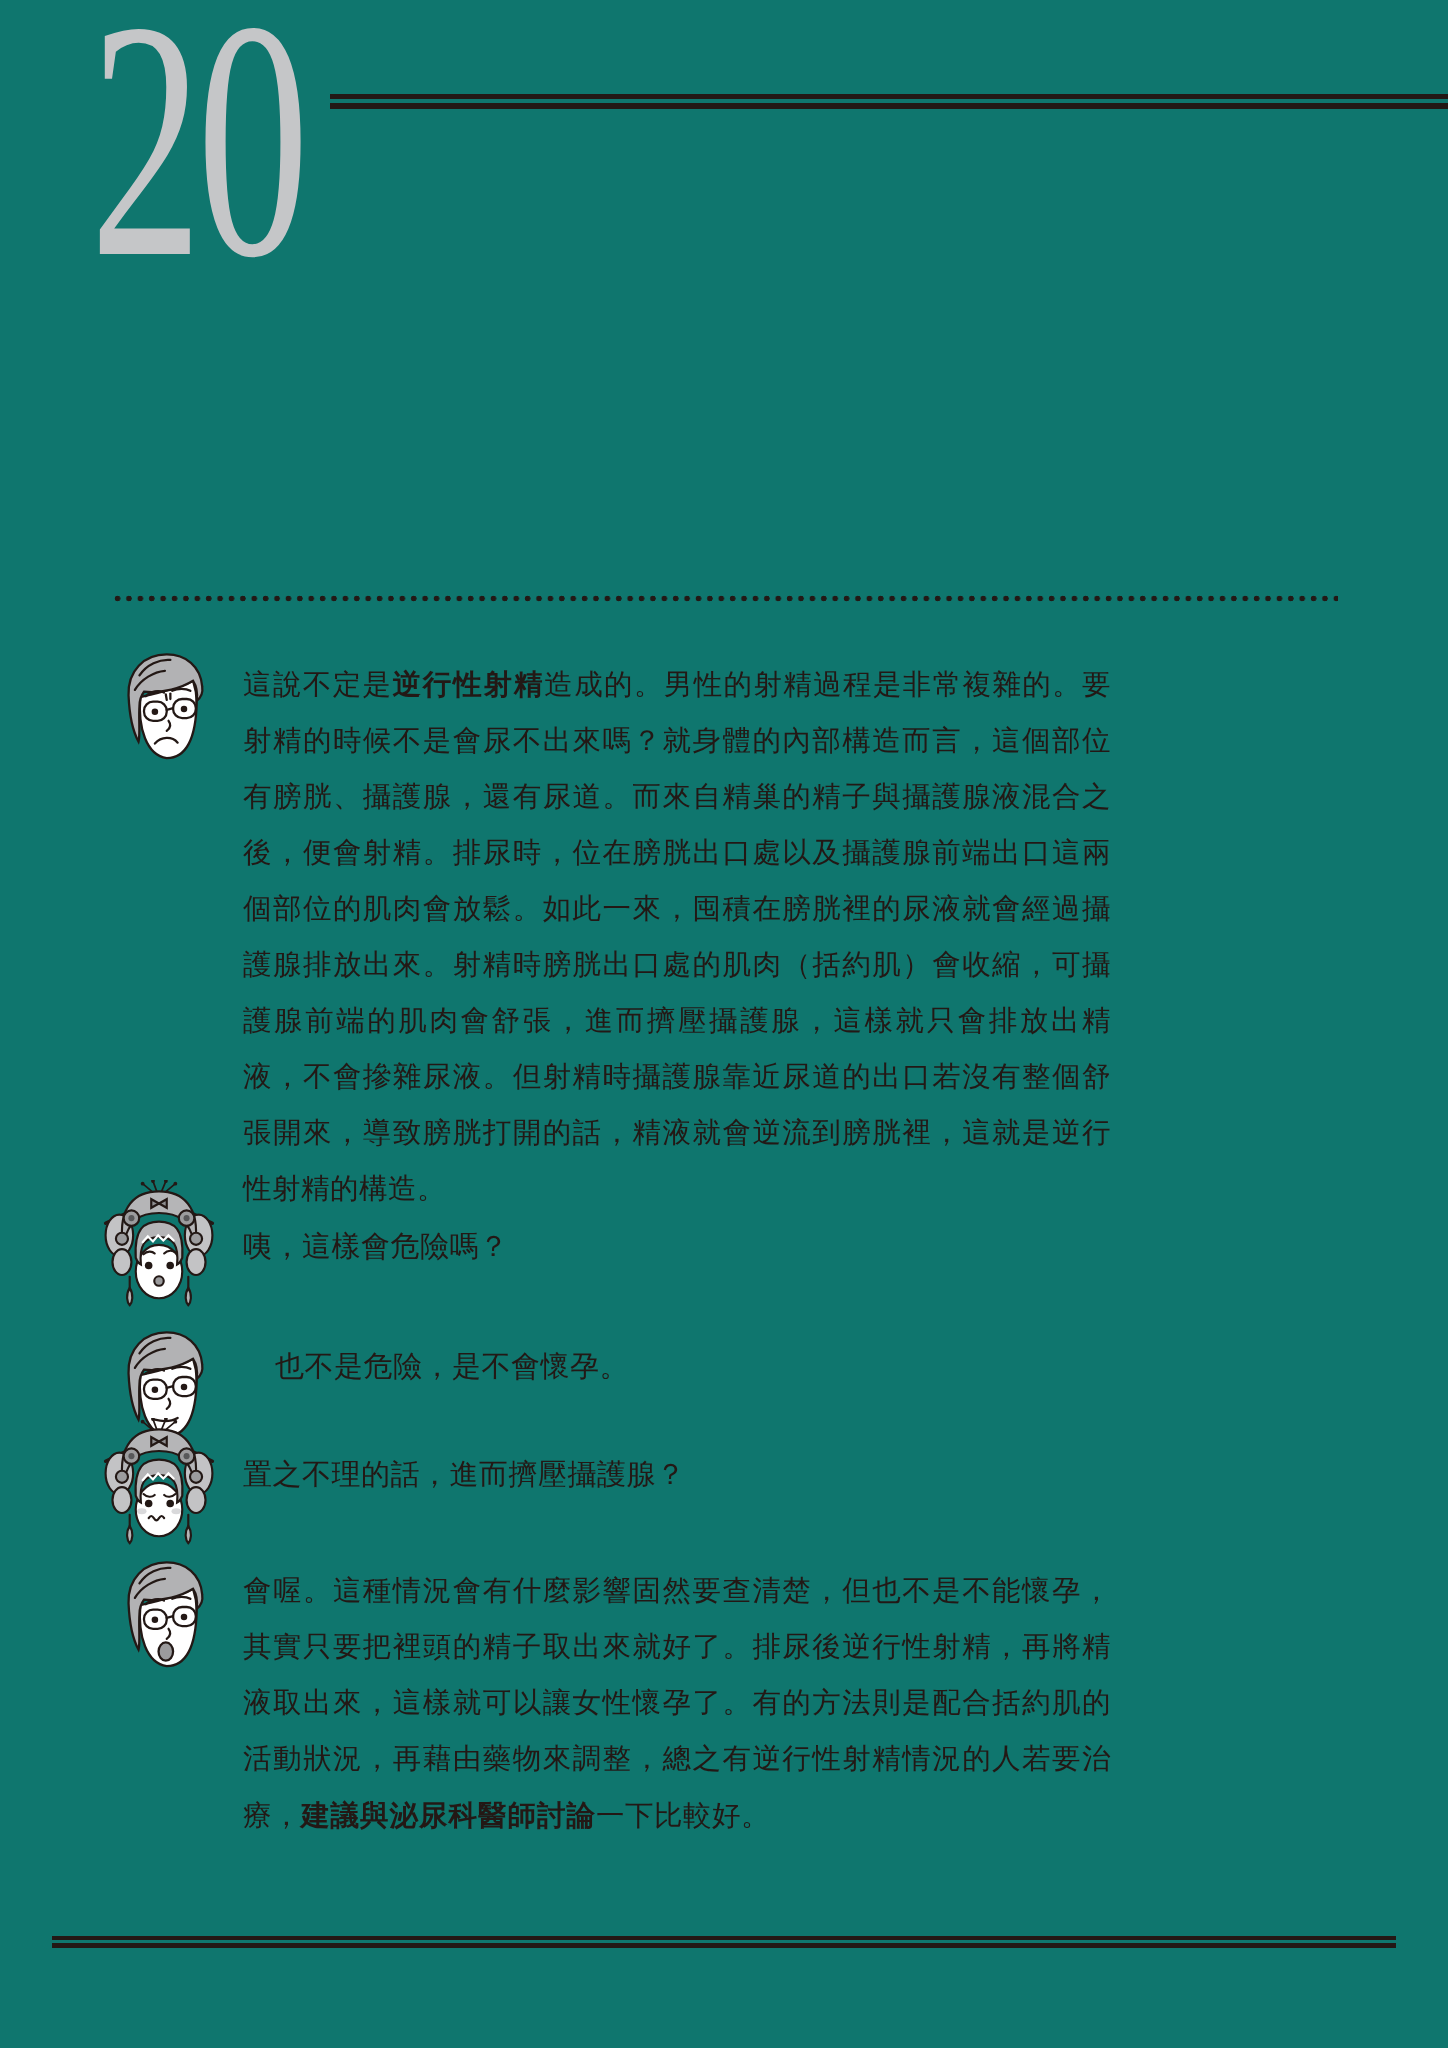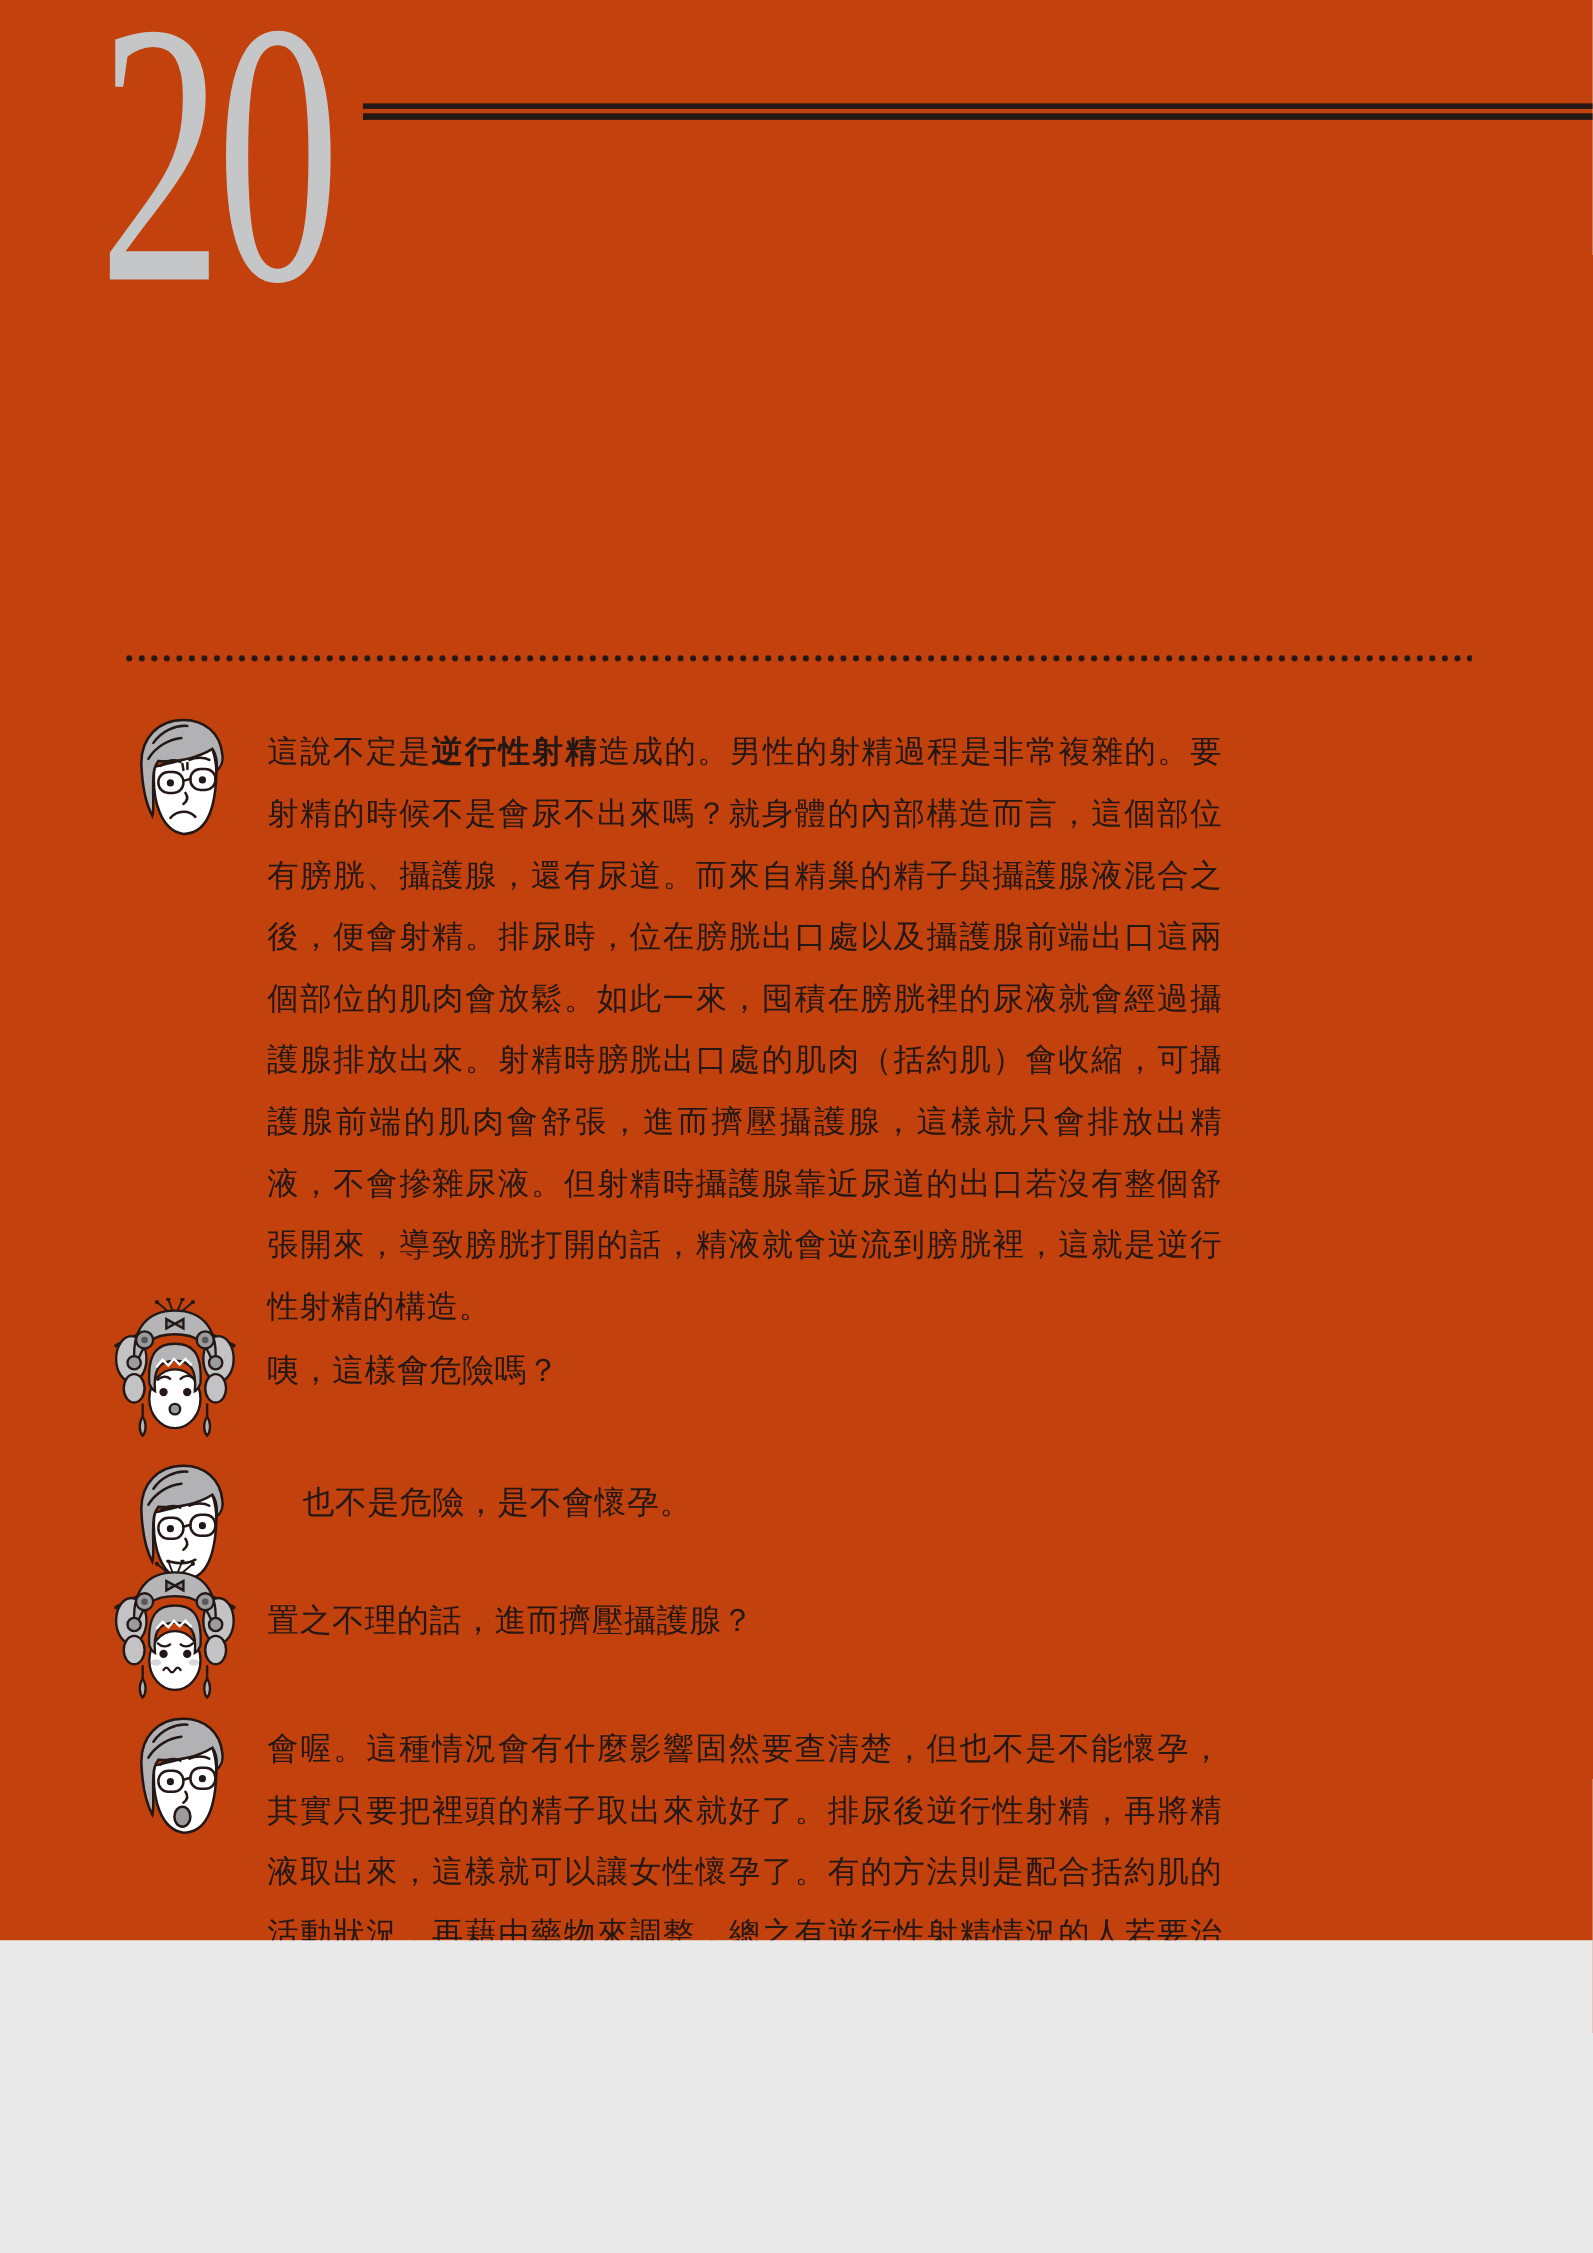--- a/index.html
+++ b/index.html
@@ -1,20 +1,20 @@
 <!DOCTYPE html>
 <html lang="zh-Hant"><head>
 <meta charset="utf-8">
 <style>
   html,body{margin:0;padding:0;background:#e9e9e9;}
   .page{
     position:relative;
-    width:1448px;height:1764px;
+    width:1448px;height:2048px;
     margin:0 auto;
-    background:#c2410c;
+    background:#0f766e;
     overflow:hidden;
     font-family:"Liberation Serif","DejaVu Serif",serif;
     color:#231815;
   }
   
   .chapter-number{
     position:absolute;left:90px;top:-30px;
     font-size:340px;line-height:1;letter-spacing:-8px;
     color:#c5c6c8;
     transform:scaleX(0.66);transform-origin:0 0;

